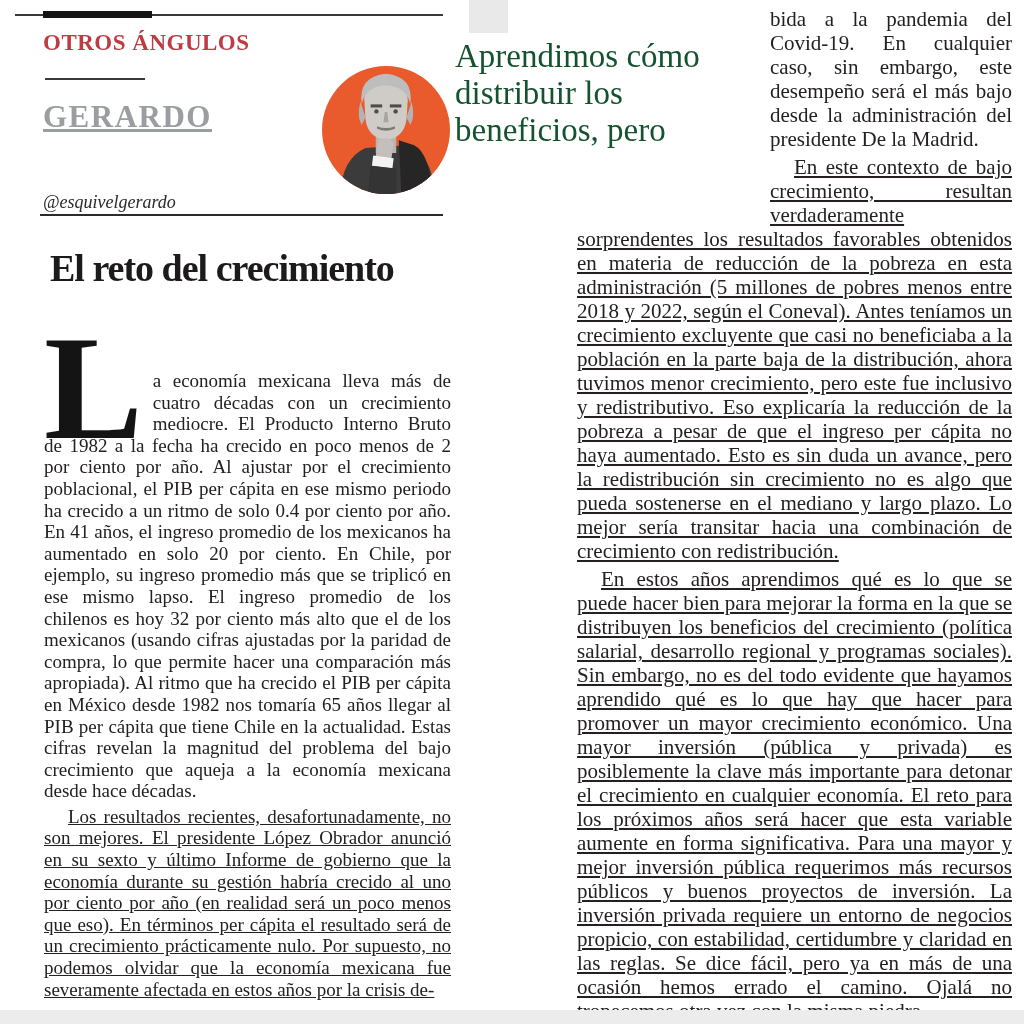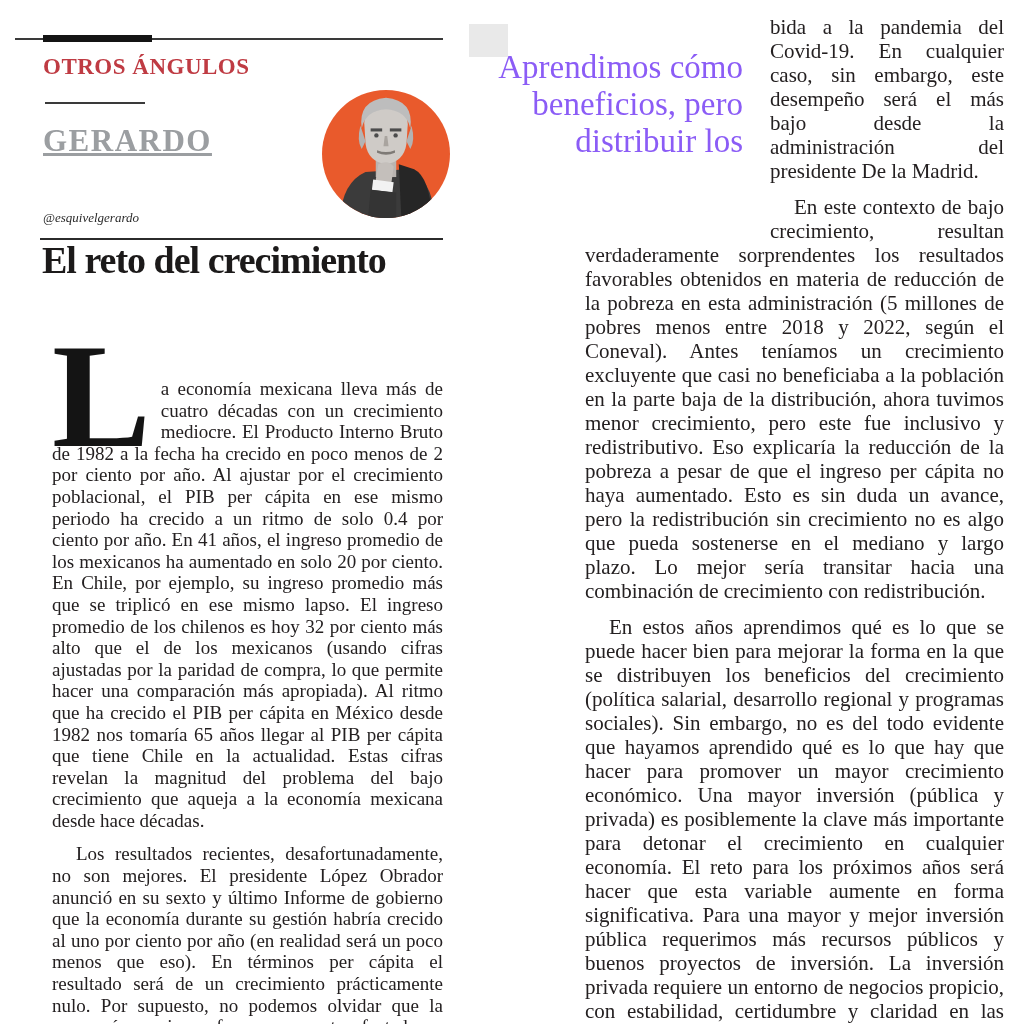--- a/index.html
+++ b/index.html
@@ -1,51 +1,51 @@
 <!DOCTYPE html>
 <html><head>
 <meta charset="utf-8">
 <style>
   html,body{margin:0;padding:0;}
   body{
     width:1024px;height:1024px;position:relative;overflow:hidden;
     background:#ffffff;color:#242021;
     font-family:"Liberation Serif", serif;
   }
-  .abs{position:absolute;margin-top:24px;}
+  .abs{position:absolute;}
 
   
   .top-rule{left:15px;top:14px;width:428px;height:2px;background:#3a3a3a;}
   .top-rule-thick{left:43px;top:11px;width:109px;height:7px;background:#141414;}
   .kicker{left:43px;top:30px;font-size:23px;font-weight:bold;color:#bf3b43;letter-spacing:.5px;}
   .kicker-underline{left:45px;top:78px;width:100px;height:2px;background:#3a3a3a;}
   .author{left:43px;top:100px;font-size:31px;line-height:33px;font-weight:bold;color:#9b9ea1;letter-spacing:1.5px;text-decoration:underline;}
-  .handle{left:43px;top:186px;font-size:13px;font-style:italic;color:#2a2a2a;}
+  .handle{left:43px;top:192px;font-size:18px;font-style:italic;color:#2a2a2a;}
   .header-bottom-rule{left:40px;top:214px;width:403px;height:2px;background:#2b2b2b;}
   .photo{left:322px;top:66px;width:128px;height:128px;}
 
   
   .headline{left:42px;top:238px;width:412px;font-size:38px;font-weight:bold;color:#1c1a1a;letter-spacing:-1px;}
 
   
   .col{position:absolute;text-align:justify;color:#242021;}
-  .col p{margin:12px;padding:0;}
+  .col p{margin:4px;padding:0;}
   .col1{left:40px;top:366px;width:415px;font-size:19px;line-height:21.6px;}
   .col2{left:573px;top:3px;width:443px;font-size:21px;line-height:24px;}
-  .indent{text-indent:24px;}
+  .indent{text-indent:24px;text-decoration:underline;}
   .dropcap{
     float:left;font-weight:bold;color:#141414;
     font-size:148px;line-height:100px;
     margin:-32px 10px -6px 0;
   }
   
   .pullquote{
     float:left;width:288px;height:185px;
-    margin:46px 27px 0 -118px;
-    text-align:right;color:#8b5cf6;
+    margin:35px 27px 0 -118px;
+    color:#14532d;
     font-size:33px;line-height:37px;font-weight:normal;
   }
   .endmark{display:inline-block;width:27px;height:8px;background:#d7241e;margin-left:7px;}
 
   
   .bottom-band{left:0;top:1010px;width:1024px;height:14px;background:#ececec;}
   .seam-artifact{left:469px;top:0;width:39px;height:33px;background:#e9e9e9;}
 </style>
 </head>
 <body>
@@ -91,32 +91,32 @@
       <path d="M49 36 L51 36 L52 44 L48 44 Z" fill="#a9a49f"></path>
       <path d="M43 47 Q50 50 57 47 L57 49 Q50 52 43 49 Z" fill="#7e7a76"></path>
 
       <path d="M44 58 Q52 54 56 60 L54 74 Q46 76 42 70 Z" fill="#c4bfbb"></path>
       <path d="M40 70 L56 72 L55 80 L39 78 Z" fill="#f2f2f2"></path>
       <path d="M38 78 L58 80 L58 100 L36 100 Z" fill="#343434"></path>
     </g>
   </svg>
 </div>
 
-<h1 class="abs headline" style="margin:0;font-family:Liberation Serif, serif;">El reto del crecimiento</h1>
+<h1 class="abs headline" style="margin:8px;font-family:Liberation Serif, serif;">El reto del crecimiento</h1>
 
 <div class="col col1">
   <p><span class="dropcap">L</span><span>a economía mexicana lleva más de cuatro décadas con un crecimiento mediocre. El Producto Interno Bruto de 1982 a la fecha ha crecido en poco menos de 2 por ciento por año. Al ajustar por el crecimiento poblacional, el PIB per cápita en ese mismo periodo ha crecido a un ritmo de solo 0.4 por ciento por año. En 41 años, el ingreso promedio de los mexicanos ha aumentado en solo 20 por ciento. En Chile, por ejemplo, su ingreso promedio más que se triplicó en ese mismo lapso. El ingreso promedio de los chilenos es hoy 32 por ciento más alto que el de los mexicanos (usando cifras ajustadas por la paridad de compra, lo que permite hacer una comparación más apropiada). Al ritmo que ha crecido el PIB per cápita en México desde 1982 nos tomaría 65 años llegar al PIB per cápita que tiene Chile en la actualidad. Estas cifras revelan la magnitud del problema del bajo crecimiento que aqueja a la economía mexicana desde hace décadas.</span></p>
   <p class="indent"><span>Los resultados recientes, desafortunadamente, no son mejores. El presidente López Obrador anunció en su sexto y último Informe de gobierno que la economía durante su gestión habría crecido al uno por ciento por año (en realidad será un poco menos que eso). En términos per cápita el resultado será de un crecimiento prácticamente nulo. Por supuesto, no podemos olvidar que la economía mexicana fue severamente afectada en estos años por la crisis de-</span></p>
 </div>
 
 <div class="col col2">
   <div class="pullquote">
     <div>Aprendimos cómo</div>
+    <div>distribuir los</div>
     <div>beneficios, pero</div>
-    <div>distribuir los</div>
   </div>
   <p><span>bida a la pandemia del Covid-19. En cualquier caso, sin embargo, este desempeño será el más bajo desde la administración del presidente De la Madrid.</span></p>
   <p class="indent"><span>En este contexto de bajo crecimiento, resultan verdaderamente sorprendentes los resultados favorables obtenidos en materia de reducción de la pobreza en esta administración (5 millones de pobres menos entre 2018 y 2022, según el Coneval). Antes teníamos un crecimiento excluyente que casi no beneficiaba a la población en la parte baja de la distribución, ahora tuvimos menor crecimiento, pero este fue inclusivo y redistributivo. Eso explicaría la reducción de la pobreza a pesar de que el ingreso per cápita no haya aumentado. Esto es sin duda un avance, pero la redistribución sin crecimiento no es algo que pueda sostenerse en el mediano y largo plazo. Lo mejor sería transitar hacia una combinación de crecimiento con redistribución.</span></p>
   <p class="indent"><span>En estos años aprendimos qué es lo que se puede hacer bien para mejorar la forma en la que se distribuyen los beneficios del crecimiento (política salarial, desarrollo regional y programas sociales). Sin embargo, no es del todo evidente que hayamos aprendido qué es lo que hay que hacer para promover un mayor crecimiento económico. Una mayor inversión (pública y privada) es posiblemente la clave más importante para detonar el crecimiento en cualquier economía. El reto para los próximos años será hacer que esta variable aumente en forma significativa. Para una mayor y mejor inversión pública requerimos más recursos públicos y buenos proyectos de inversión. La inversión privada requiere un entorno de negocios propicio, con estabilidad, certidumbre y claridad en las reglas. Se dice fácil, pero ya en más de una ocasión hemos errado el camino. Ojalá no tropecemos otra vez con la misma piedra.</span><span class="endmark"></span></p>
 </div>
 
 <div class="abs seam-artifact"></div>
 <div class="abs bottom-band"></div>
 
 </body></html>

